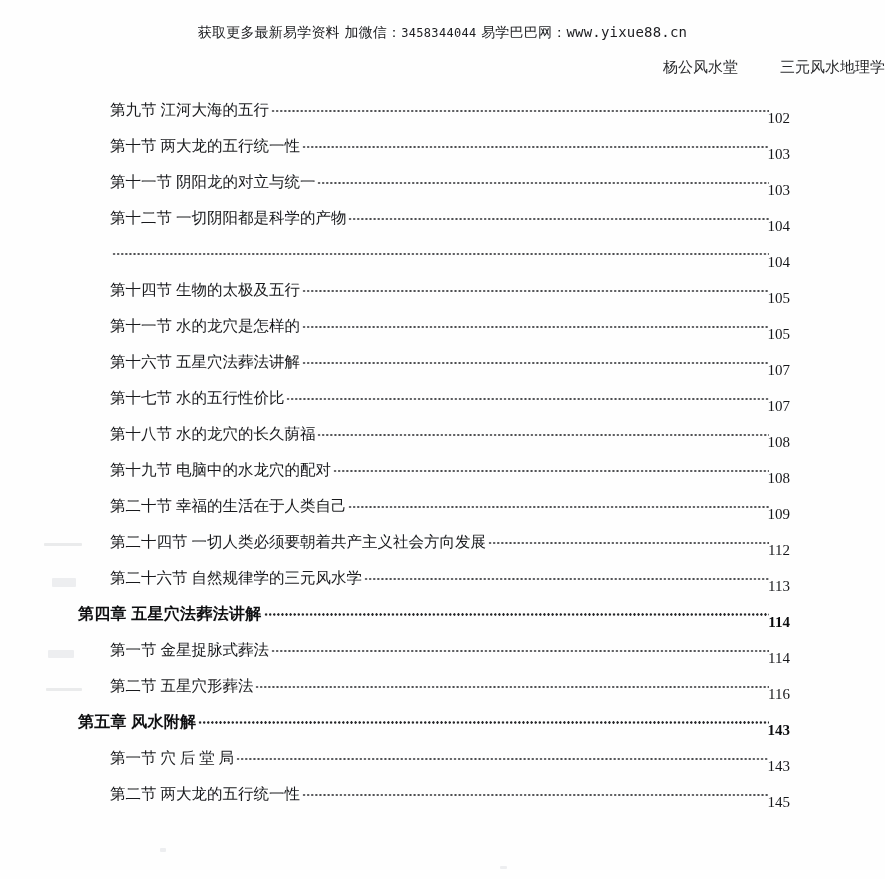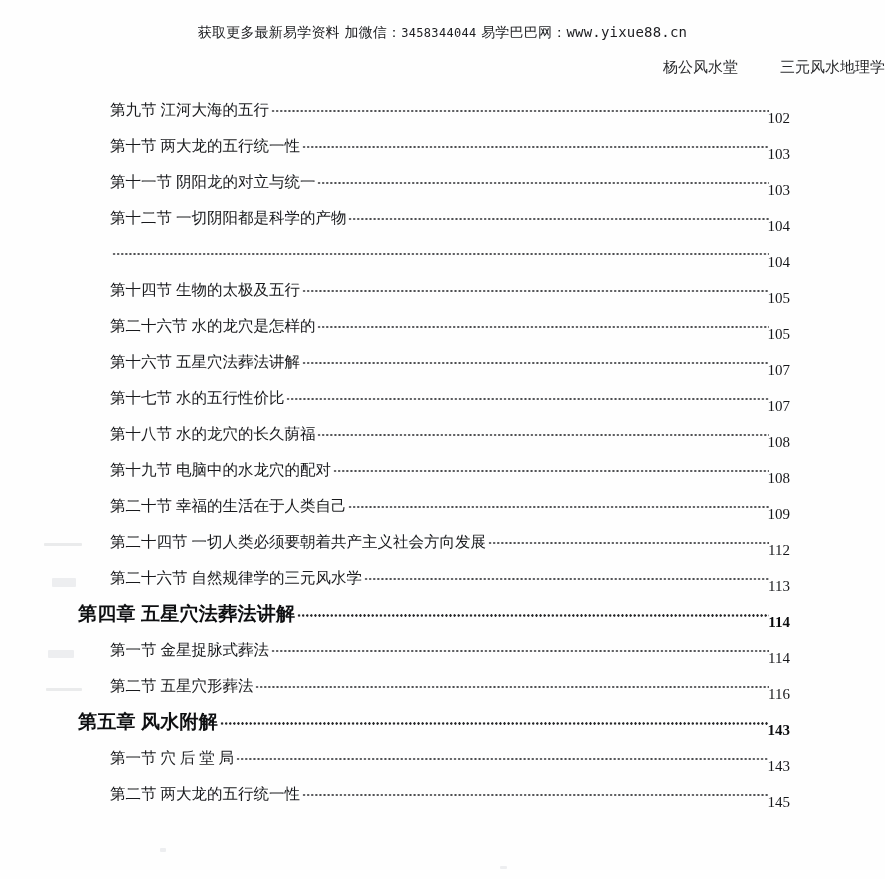--- a/index.html
+++ b/index.html
@@ -87,21 +87,21 @@
 
   .toc-label {
     font-size: 15.5px;
     line-height: 20px;
     color: #18191c;
     white-space: nowrap;
     flex: 0 0 auto;
   }
   .lvl-chapter .toc-label {
     font-weight: bold;
-    font-size: 19px;
+    font-size: 16px;
     color: #0e0f11;
     letter-spacing: 0.3px;
   }
 
   .leader {
     flex: 1 1 auto;
     margin: 0 1px 0 2px;
     position: relative;
     height: 14px;
     overflow: hidden;
@@ -194,21 +194,21 @@
       <div class="toc-row lvl-section">
         <span class="leader"></span>
         <span class="toc-page">104</span>
       </div>
       <div class="toc-row lvl-section">
         <span class="toc-label">第十四节  生物的太极及五行</span>
         <span class="leader"></span>
         <span class="toc-page">105</span>
       </div>
       <div class="toc-row lvl-section">
-        <span class="toc-label">第二十六节  水的龙穴是怎样的</span>
+        <span class="toc-label">第十一节  水的龙穴是怎样的</span>
         <span class="leader"></span>
         <span class="toc-page">105</span>
       </div>
       <div class="toc-row lvl-section">
         <span class="toc-label">第十六节  五星穴法葬法讲解</span>
         <span class="leader"></span>
         <span class="toc-page">107</span>
       </div>
       <div class="toc-row lvl-section">
         <span class="toc-label">第十七节  水的五行性价比</span>

